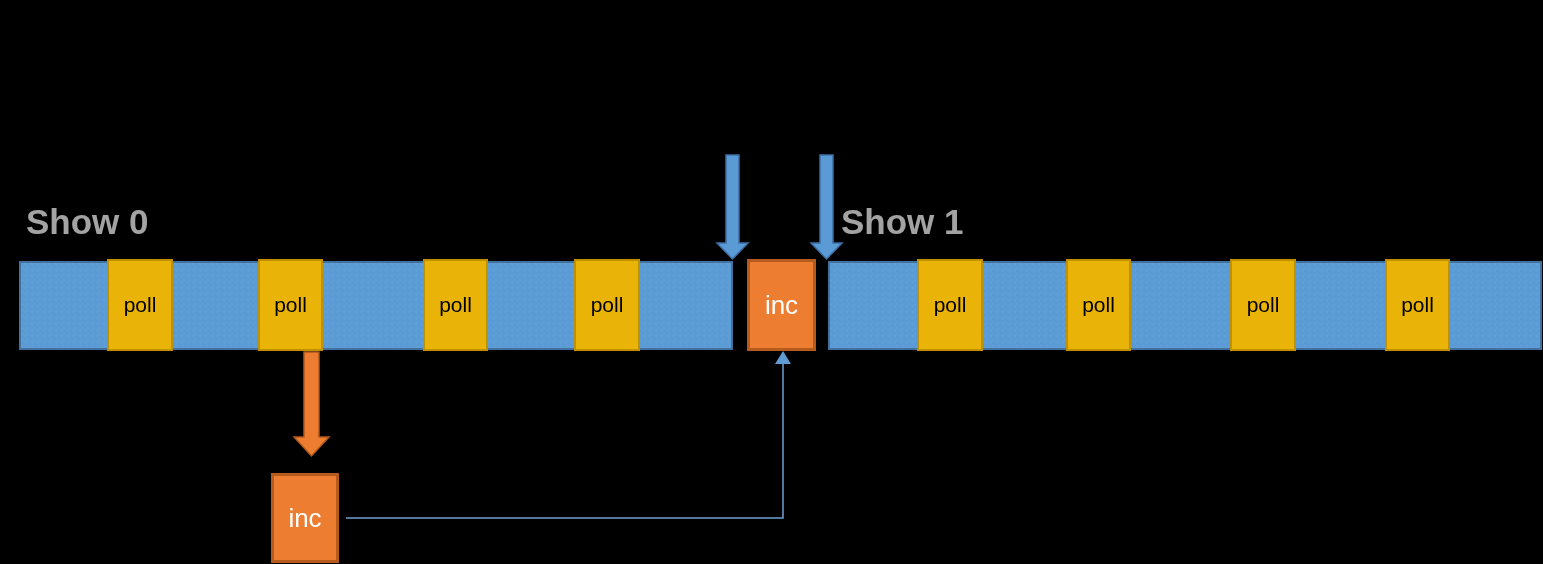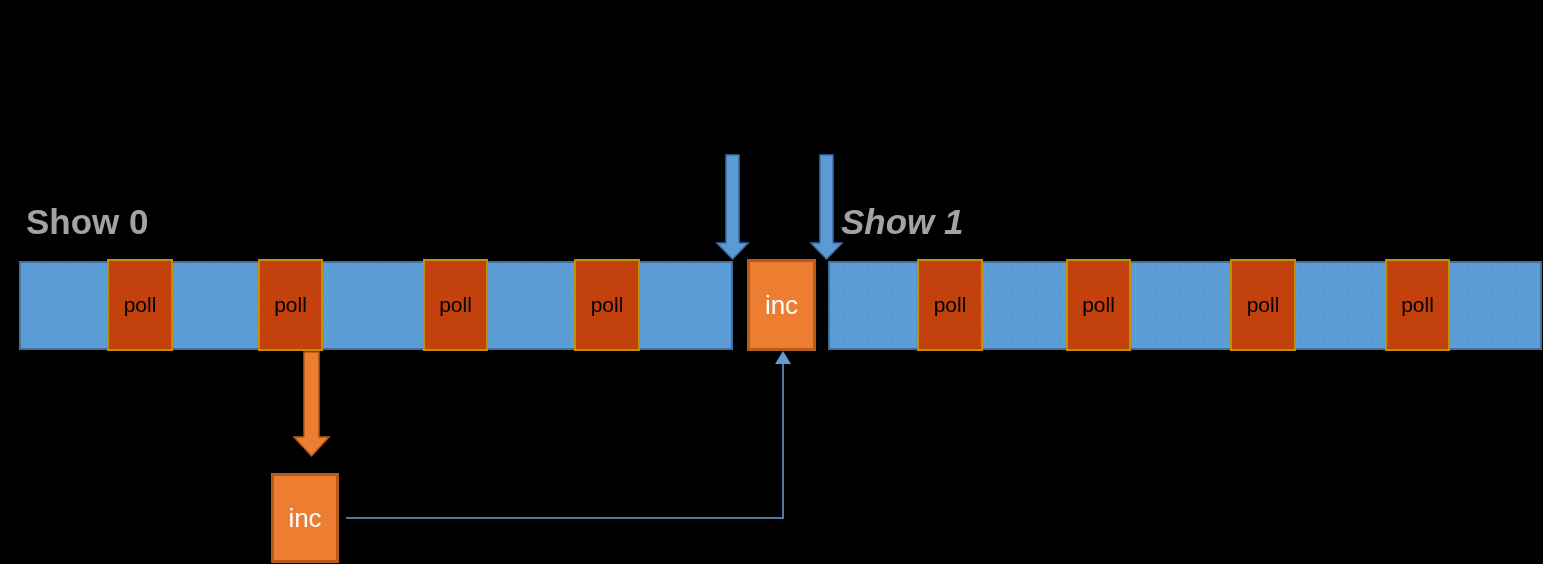--- a/index.html
+++ b/index.html
@@ -37,21 +37,21 @@
   .blk {
     position: absolute;
     top: 259px;
     height: 92px;
     box-sizing: border-box;
     display: flex;
     align-items: center;
     justify-content: center;
   }
   .poll {
-    background: #c2410c;
+    background: #eab308;
     border: 2px solid #BF9000;
     text-align: center;
   }
   .poll span {
     font-size: 21px;
     color: #000000;
   }
   .inc {
     background: #ED7D31;
     border: 3px solid #B55B1E;
@@ -83,21 +83,21 @@
     top: 0;
     pointer-events: none;
   }
 </style>
 </head>
 <body>
 
 <div class="stage">
 
   <div class="heading" style="left:26px; top:203px;">Show 0</div>
-  <div class="heading" style="left:841px; top:203px;font-style:italic;">Show 1</div>
+  <div class="heading" style="left:841px; top:203px;">Show 1</div>
 
   <div class="seg" style="left:19px; width:714px;"></div>
   <div class="seg" style="left:828px; width:714px;"></div>
 
   <div class="blk poll" style="left:107px; width:66px;">
     <span>poll</span>
   </div>
   <div class="blk poll" style="left:258px; width:65px;">
     <span>poll</span>
   </div>

